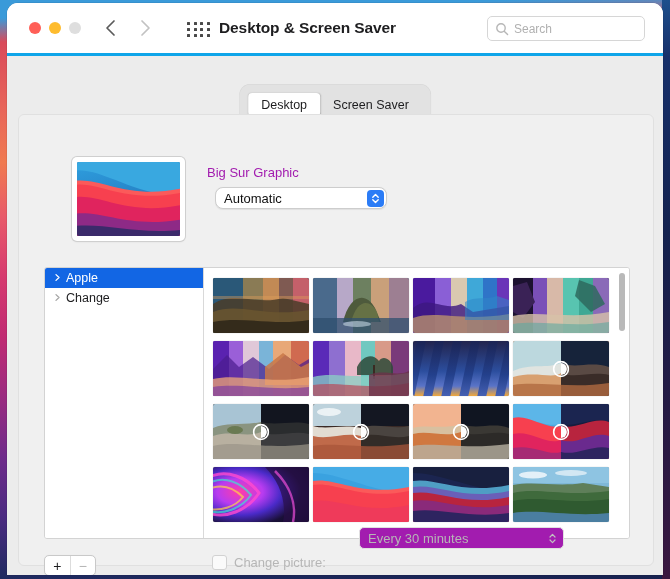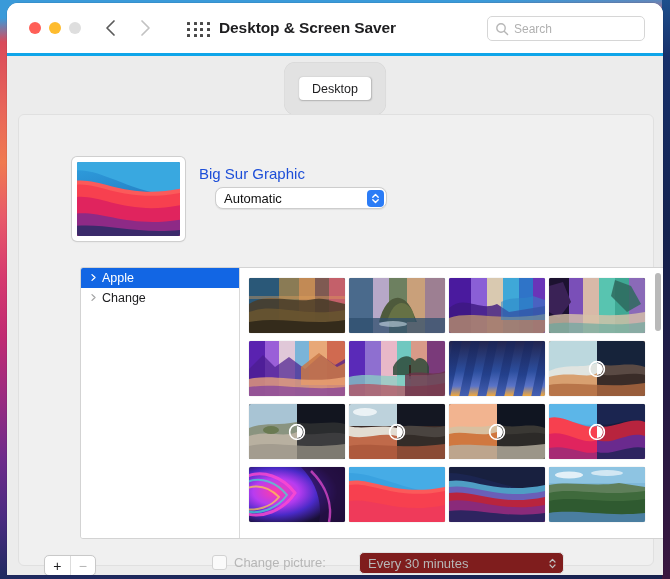--- a/index.html
+++ b/index.html
@@ -67,23 +67,23 @@
     display:flex;align-items:center;padding:0 7px;box-sizing:border-box;
   }
   .search-icon{width:14px;height:14px;flex:0 0 auto;margin-right:5px;opacity:.55;}
   .search-ph{font-size:12px;color:#b0b0b0;}
 
   
   .win-body{position:relative;width:100%;height:522px;background:#ececec;}
 
   
   .tabs{
-    position:absolute;left:50%;transform:translateX(-50%);top:6px;
+    position:absolute;left:50%;transform:translateX(-50%);top:28px;
     height:23px;display:flex;align-items:stretch;
-    background:#e2e2e2;border-radius:11px;padding:15px;
+    background:#e2e2e2;border-radius:11px;padding:9px;
     box-shadow:inset 0 0 0 0.5px rgba(0,0,0,.06);
   }
   .tab{
     display:flex;align-items:center;justify-content:center;
     padding:0 13px;font-size:12.5px;color:#1d1d1f;border-radius:4px;
     white-space:nowrap;
   }
   .tab.active{background:#ffffff;box-shadow:0 0.5px 1.5px rgba(0,0,0,.22);}
 
   
@@ -98,40 +98,40 @@
     background:#fff;border-radius:5px;padding:5px;box-sizing:border-box;
     box-shadow:0 0 0 1px #cfcfcf, 0 1px 2px rgba(0,0,0,.10);
   }
   .preview-img{
     width:100%;height:100%;border-radius:2px;overflow:hidden;position:relative;
     background:#123a6b;
   }
   .bigsur{position:absolute;inset:0;}
 
   .wp-name{
-    position:absolute;left:180px;top:50px;font-size:15px;color:#1d4ed8;
+    position:absolute;left:188px;top:50px;font-size:13px;color:#a21caf;
   }
   .popup{
     position:absolute;left:196px;top:72px;width:172px;height:22px;
     background:#fff;border:1px solid #cdcdcd;border-radius:8px;
     box-shadow:0 0.5px 1px rgba(0,0,0,.07);
     display:flex;align-items:center;box-sizing:border-box;
   }
   .popup-label{font-size:13px;color:#101010;padding-left:8px;}
   .stepper{
     position:absolute;right:2px;top:2px;width:17px;height:17px;border-radius:4px;
     background:#2b7cf6;display:flex;flex-direction:column;align-items:center;
     justify-content:center;gap:1px;
   }
 
   
   .lists{
     position:absolute;left:25px;top:152px;width:586px;height:272px;
     display:flex;background:#ffffff;border:1px solid #d3d3d3;border-radius:3px;
-    overflow:hidden;box-sizing:border-box;margin-left:36px;
+    overflow:hidden;box-sizing:border-box;
   }
   .sidebar{width:158px;background:#fff;border-right:1px solid #d9d9d9;padding-top:0;}
   .side-item{
     height:20px;display:flex;align-items:center;padding-left:8px;
     font-size:12.5px;color:#1d1d1f;
   }
   .side-item.selected{background:#1266e4;color:#fff;}
   .side-chev{width:9px;margin-right:4px;flex:0 0 auto;opacity:.75;}
   .side-item.selected .side-chev{opacity:1;}
 
@@ -171,22 +171,22 @@
 
   .chk-row{position:absolute;display:flex;align-items:flex-start;}
   .chk-row.r1{left:193px;top:440px;}
   .chkbox{
     width:13px;height:13px;border:1px solid #d2d2d2;border-radius:3px;background:#fafafa;
     margin-right:7px;flex:0 0 auto;
   }
   .chk-label{font-size:13px;color:#b6b6b6;}
 
   .interval{
-    position:absolute;left:340px;top:437px;width:205px;height:22px;
-    background:#7f1d1d;border:1px solid #e0e0e0;border-radius:5px;
+    position:absolute;left:340px;top:412px;width:205px;height:22px;
+    background:#a21caf;border:1px solid #e0e0e0;border-radius:5px;
     display:flex;align-items:center;box-sizing:border-box;
   }
   .interval-label{font-size:13px;color:#b6b6b6;padding-left:8px;}
   .interval-stepper{
     position:absolute;right:6px;top:3px;width:10px;height:15px;
     display:flex;flex-direction:column;align-items:center;justify-content:center;gap:2px;
   }
 </style>
 </head>
 <body>
@@ -244,20 +244,21 @@
             </svg>
         </span>
         <span class="search-ph">Search</span>
       </div>
     </div>
 
     <div class="win-body">
 
       <div class="tabs">
         <div class="tab active">Desktop</div>
+        <div class="tab">Screen Saver</div>
       </div>
 
       <div class="panel">
 
         <div class="preview-wrap">
           <div class="preview-img">
             <svg class="bigsur" viewBox="0 0 100 74" preserveAspectRatio="none">
               <defs>
                 <linearGradient id="pvSky" x1="0" y1="0" x2="0.3" y2="1">
                   <stop offset="0" stop-color="#2f9ede"></stop>

